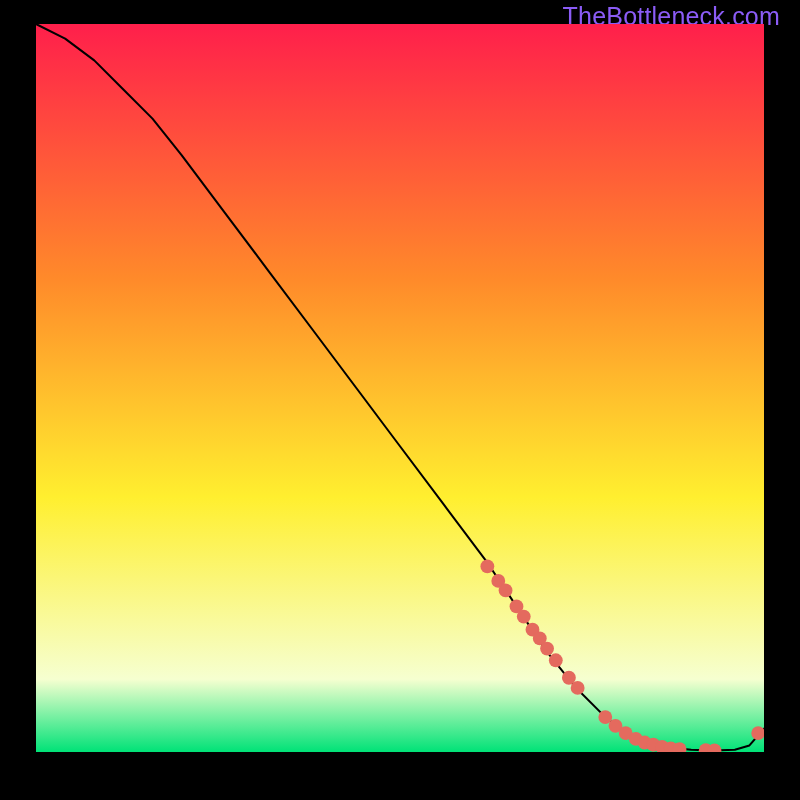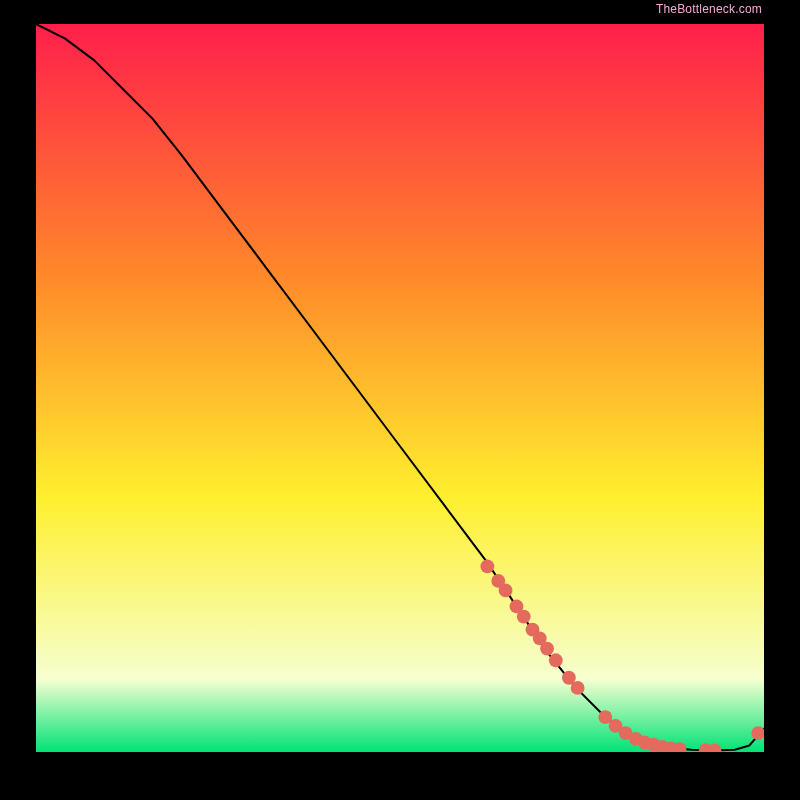--- a/index.html
+++ b/index.html
@@ -28,23 +28,23 @@
     position: absolute;
     inset: 0;
   }
   .overlay-svg {
     position: absolute;
     inset: 0;
   }
   .watermark {
     position: absolute;
     top: 2px;
-    right: 38px;
-    color: #f9a8d4;
-    font-size: 12px;
+    right: 20px;
+    color: #8b5cf6;
+    font-size: 25px;
     letter-spacing: 0.2px;
     user-select: none;
   }
 </style>
 </head>
 <body>
 
 <div class="stage">
   <div class="watermark">TheBottleneck.com</div>
 

